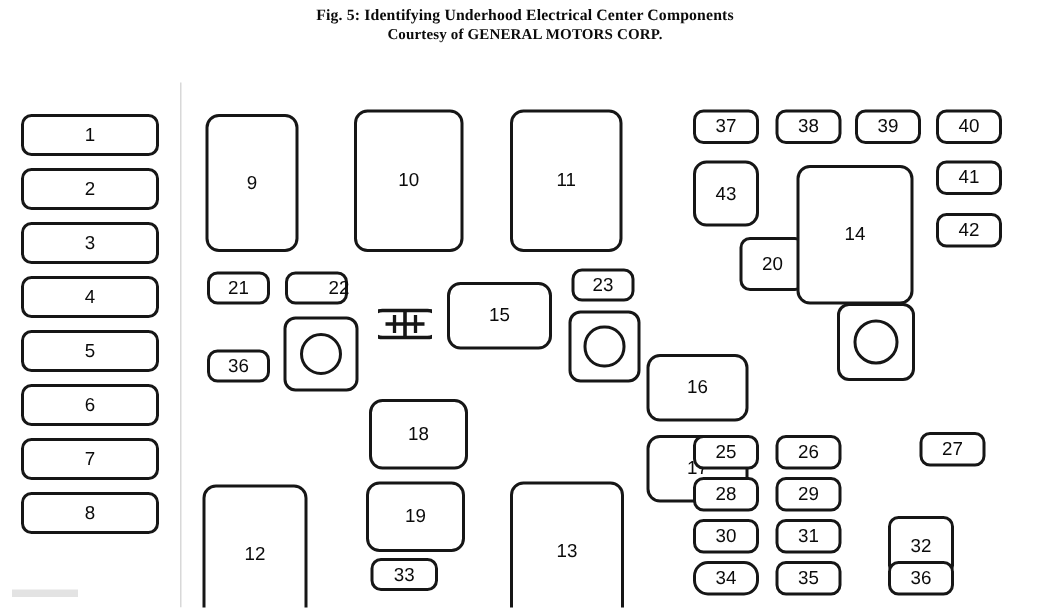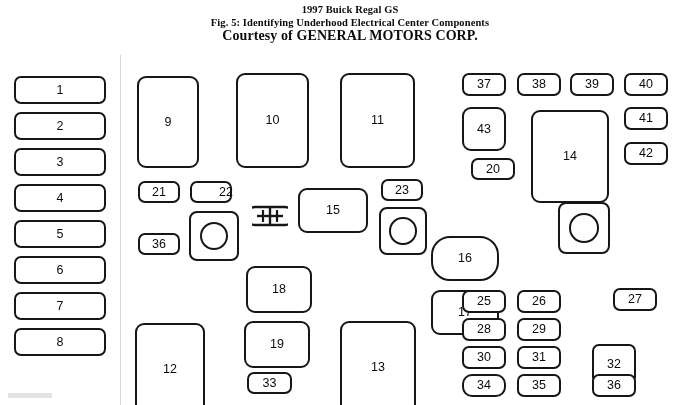--- a/index.html
+++ b/index.html
@@ -19,21 +19,21 @@
     box-sizing:border-box;
   }
   #header .hline{
     font-family:"Liberation Serif", serif;
     font-weight:bold;
     color:#0b0b0b;
     letter-spacing:0.1px;
   }
   #header .l1{font-size:10.5px;line-height:12px;}
   #header .l2{font-size:10.5px;line-height:13px;}
-  #header .l3{font-size:14px;line-height:13px;}
+  #header .l3{font-size:10px;line-height:13px;}
 
   
   #diagram{
     position:absolute;left:0;top:55px;width:700px;height:350px;
   }
   
   .frame-line{
     position:absolute;
     background:#d8d8d8;
   }
@@ -81,21 +81,20 @@
   .connector{
     position:absolute;
     width:36px;height:22px;
   }
   .connector svg{display:block;width:100%;height:100%;}
 </style>
 </head>
 <body>
 
 <div id="header">
-  <div class="hline l1">1997 Buick Regal GS</div>
   <div class="hline l2">Fig. 5: Identifying Underhood Electrical Center Components</div>
   <div class="hline l3">Courtesy of GENERAL MOTORS CORP.</div>
 </div>
 
 <div id="diagram">
   <div class="frame-line" style="left:120px;top:0px;width:1px;height:350px;"></div>
   <div class="scan-artifact"></div>
 
 <div class="comp fuse" style="left: 14px; top: 21px; width: 92px; height: 28px;">
       <span>1</span>
@@ -168,21 +167,21 @@
     </div>
     <div class="comp fuse" style="left: 247px; top: 317px; width: 45px; height: 22px;">
       <span>33</span>
     </div>
     <div class="comp block" style="left: 135px; top: 268px; width: 70px; height: 93px;">
       <span>12</span>
     </div>
     <div class="comp block" style="left: 340px; top: 266px; width: 76px; height: 93px;">
       <span>13</span>
     </div>
-    <div class="comp block" style="left: 431px; top: 181px; width: 68px; height: 45px; border-radius: 19px;">
+    <div class="comp block" style="left: 431px; top: 181px; width: 68px; height: 45px;">
       <span>16</span>
     </div>
     <div class="comp block" style="left: 431px; top: 235px; width: 68px; height: 45px;">
       <span>17</span>
     </div>
     <div class="comp fuse" style="left: 462px; top: 18px; width: 44px; height: 23px;">
       <span>37</span>
     </div>
     <div class="comp fuse" style="left: 517px; top: 18px; width: 44px; height: 23px;">
       <span>38</span>
@@ -195,21 +194,21 @@
     </div>
     <div class="comp fuse" style="left: 624px; top: 52px; width: 44px; height: 23px;">
       <span>41</span>
     </div>
     <div class="comp fuse" style="left: 624px; top: 87px; width: 44px; height: 23px;">
       <span>42</span>
     </div>
     <div class="comp block" style="left: 462px; top: 52px; width: 44px; height: 44px;">
       <span>43</span>
     </div>
-    <div class="comp fuse" style="left: 471px; top: 103px; width: 44px; height: 22px;">
+    <div class="comp fuse" style="left: 493px; top: 103px; width: 44px; height: 36px;">
       <span>20</span>
     </div>
     <div class="comp block" style="left: 531px; top: 55px; width: 78px; height: 93px;">
       <span>14</span>
     </div>
     <div class="comp relay" style="left: 558px; top: 147px; width: 52px; height: 52px;">
       <div class="circle"></div>
     </div>
     <div class="comp fuse" style="left: 462px; top: 235px; width: 44px; height: 23px;">
       <span>25</span>

